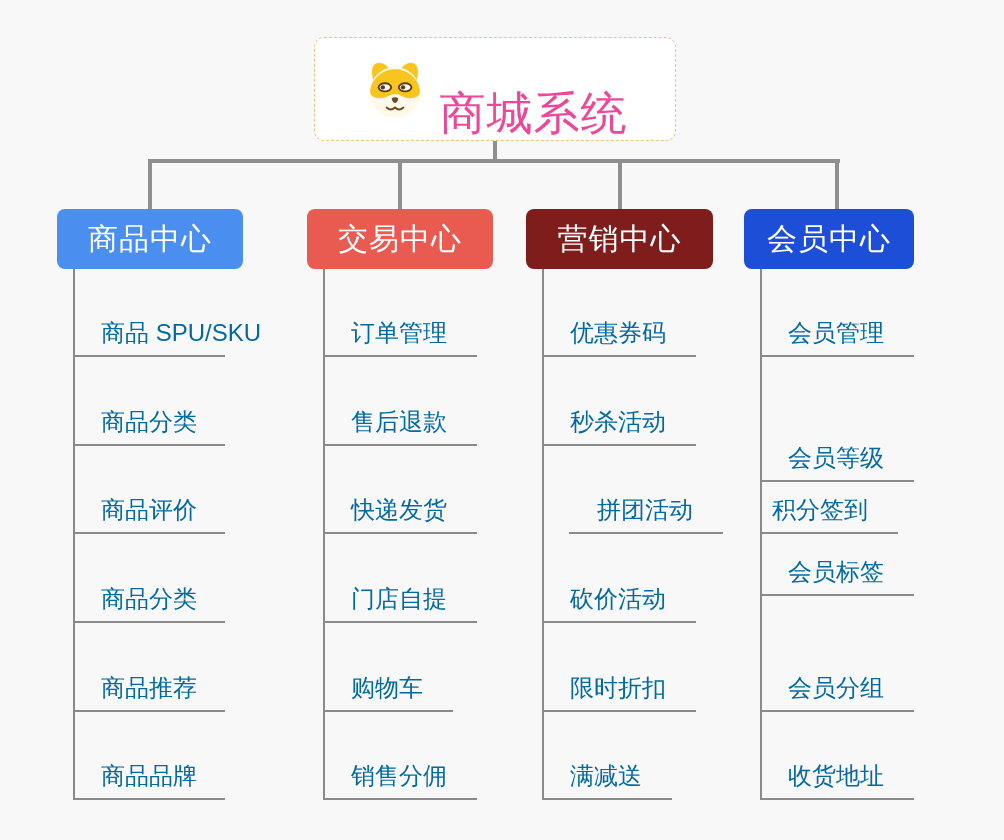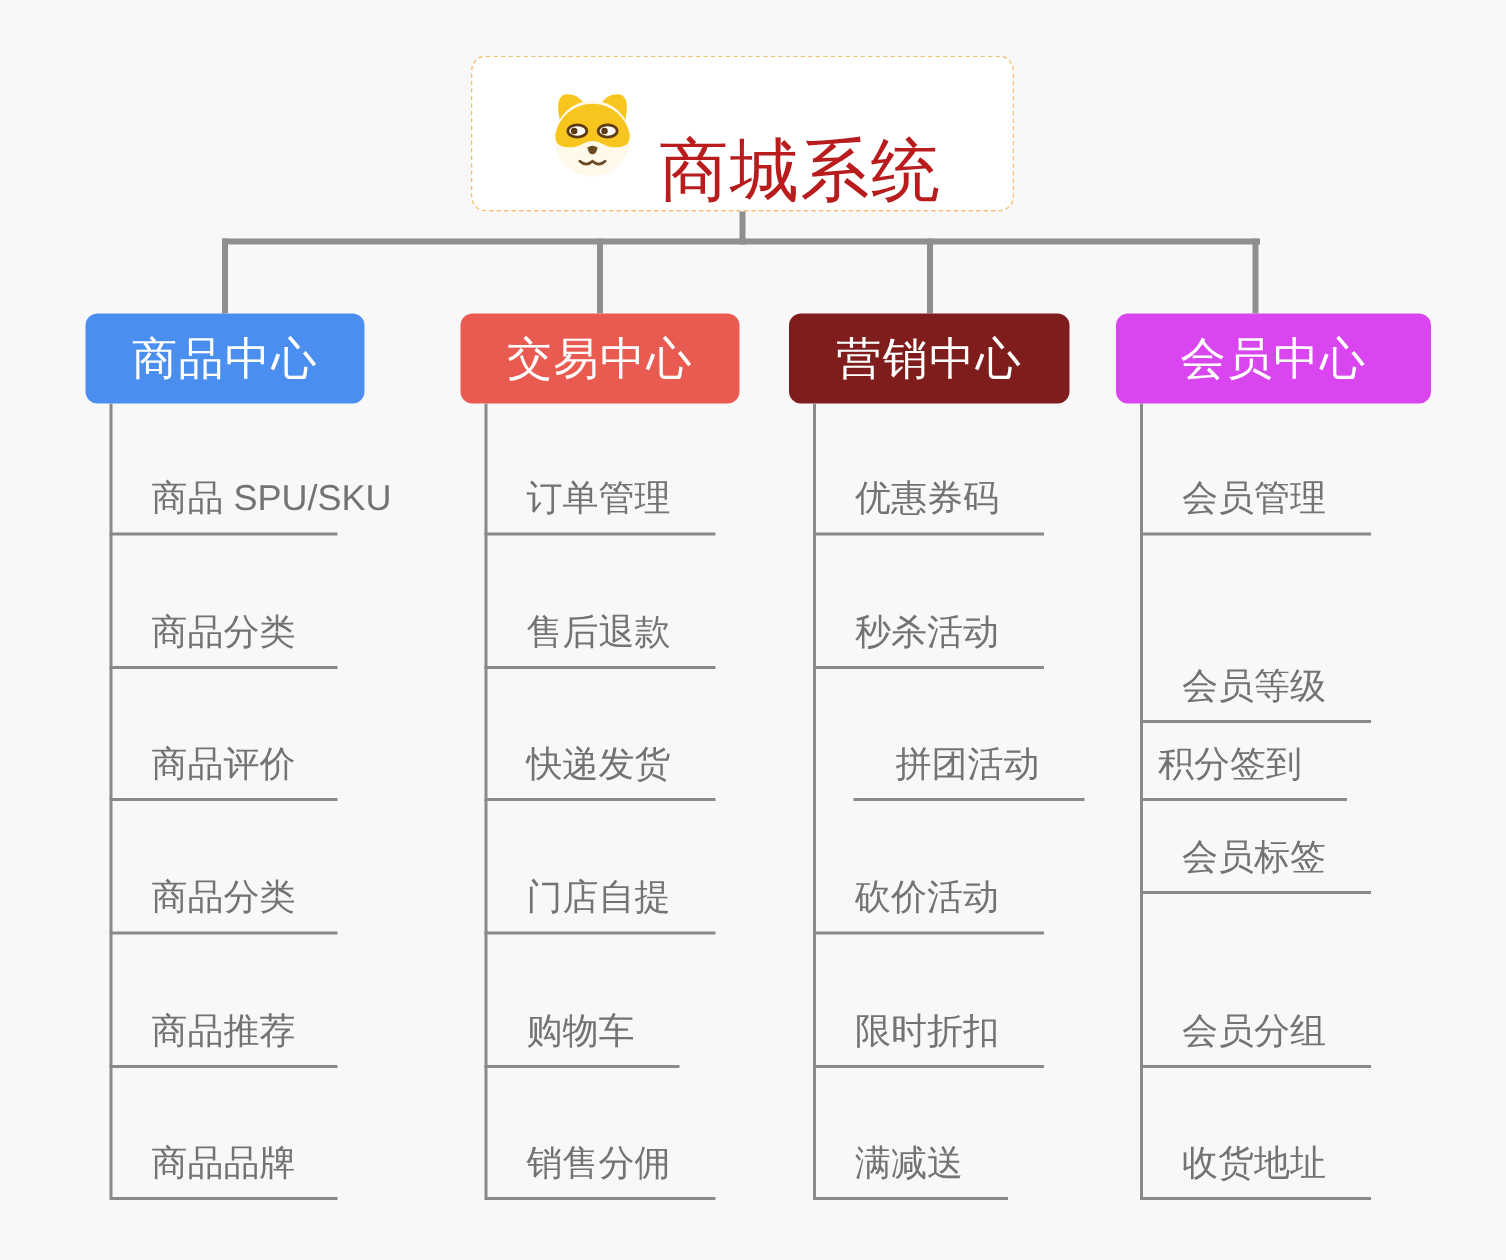--- a/index.html
+++ b/index.html
@@ -27,21 +27,21 @@
     border: 1px dashed #F2C178;
     border-radius: 10px;
     display: flex;
     align-items: center;
     justify-content: center;
     gap: 13px;
   }
   .root-title {
     font-size: 46px;
     font-weight: 500;
-    color: #b91c1c;
+    color: #ec4899;
     letter-spacing: 1px;
     line-height: 1;
     margin-top: 48px;
   }
   .dog-icon { display: flex; align-items: center; }
   .branch-header {
     position: absolute;
     height: 60px;
     border-radius: 8px;
     display: flex;
@@ -58,21 +58,21 @@
     background: #8A8A8A;
   }
   .leaf {
     position: absolute;
     height: 42px;
     line-height: 40px;
     border-bottom: 2px solid #8A8A8A;
     padding: 0 30px 0 28px;
     white-space: nowrap;
     font-size: 24px;
-    color: #737373;
+    color: #0369a1;
     width: max-content;
     overflow: visible;
   }
   
   .leaf-b0 { width: 96px; padding-right: 28px; }
 </style>
 </head>
 <body style="background: rgb(248, 248, 248);">
 
 <div id="canvas" style="background: rgb(248, 248, 248);">
@@ -126,21 +126,21 @@
         <span>营销中心</span>
       </div>
       <div class="trunk" style="left: 542px; top: 269px; height: 529px;"></div>
       <div class="leaf leaf-b2" style="left: 542px; top: 313px;">优惠券码</div>
       <div class="leaf leaf-b2" style="left: 542px; top: 402px;">秒杀活动</div>
       <div class="leaf leaf-b2" style="left: 542px; top: 490px; margin-left: 27px;">拼团活动</div>
       <div class="leaf leaf-b2" style="left: 542px; top: 579px;">砍价活动</div>
       <div class="leaf leaf-b2" style="left: 542px; top: 668px;">限时折扣</div>
       <div class="leaf leaf-b2" style="left: 542px; top: 756px;">满减送</div>
       <div class="line" style="left: 835px; top: 159px; width: 4px; height: 50px;"></div>
-      <div class="branch-header" style="left: 744px; top: 209px; width: 210px; background: #d946ef; justify-content: center;">
+      <div class="branch-header" style="left: 744px; top: 209px; width: 170px; background: #1d4ed8; justify-content: center;">
         <span>会员中心</span>
       </div>
       <div class="trunk" style="left: 760px; top: 269px; height: 529px;"></div>
       <div class="leaf leaf-b3" style="left: 760px; top: 313px;">会员管理</div>
       <div class="leaf leaf-b3" style="left: 760px; top: 402px; margin-top: 36px;">会员等级</div>
       <div class="leaf leaf-b3" style="left: 760px; top: 490px; padding-left: 12px;">积分签到</div>
       <div class="leaf leaf-b3" style="left: 760px; top: 552px;">会员标签</div>
       <div class="leaf leaf-b3" style="left: 760px; top: 668px;">会员分组</div>
       <div class="leaf leaf-b3" style="left: 760px; top: 756px;">收货地址</div>
     </div>

